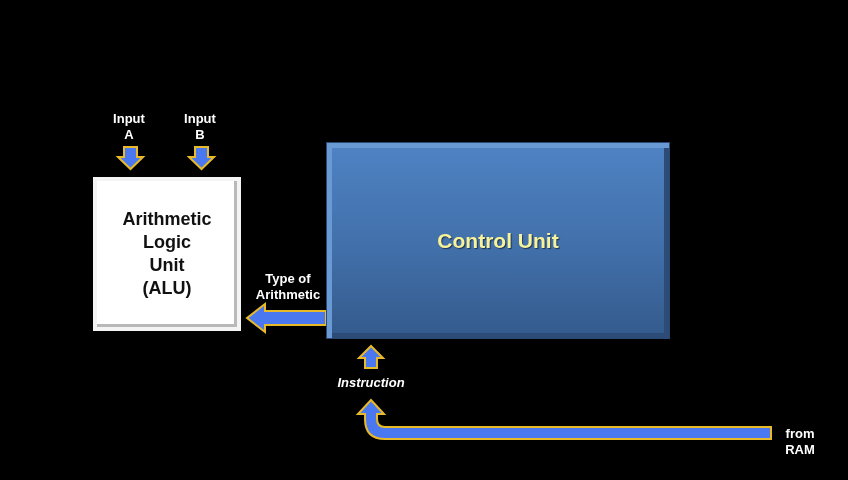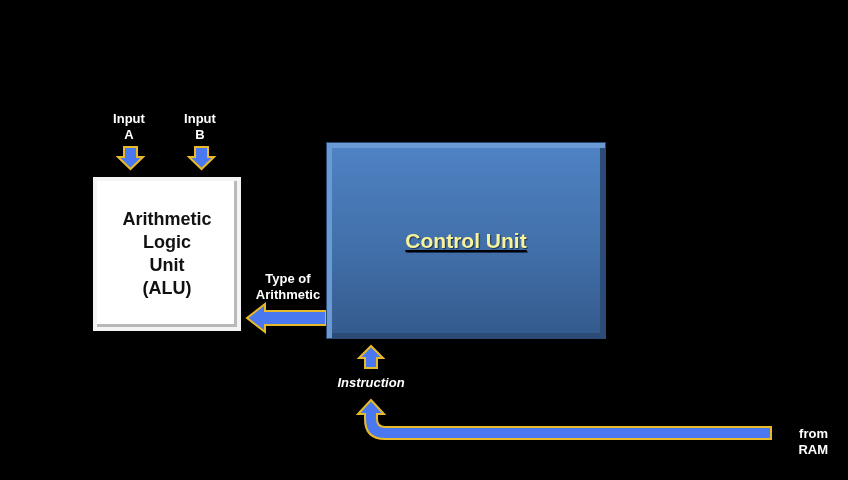--- a/index.html
+++ b/index.html
@@ -7,26 +7,26 @@
          font-family:"Liberation Sans", sans-serif; }
   .label { position:absolute; color:#fff; font-weight:bold; font-size:13px;
            text-align:center; line-height:16px; }
   #alu { position:absolute; left:93px; top:177px; width:148px; height:154px;
          background:#fff; box-sizing:border-box;
          border:4px solid #f4f4f4;
          box-shadow: inset -3px -3px 0 #b9b9b9, inset 3px 3px 0 #ffffff;
          display:flex; align-items:center; justify-content:center; }
   #alu-text { color:#111; font-weight:bold; font-size:18px; line-height:23px;
               text-align:center; white-space:pre-line; }
-  #cu { position:absolute; left:326px; top:142px; width:280px; height:197px;
+  #cu { position:absolute; left:326px; top:142px; width:344px; height:197px;
         box-sizing:border-box;
         background:linear-gradient(to bottom, #4f83c4 0%, #416fa9 55%, #345a8c 100%);
         border:1px solid #2b4a73;
         box-shadow: inset 5px 5px 0 #6a9ad3, inset -5px -5px 0 #2c4c77;
-        display:flex; align-items:center; justify-content:center;text-decoration:underline; }
+        display:flex; align-items:center; justify-content:center; }
   #cu-text { color:#f7f39a; font-weight:bold; font-size:21px;
              text-shadow: 1px 1px 1px #1c3150; }
   svg.arrows { position:absolute; left:0; top:0; }
 </style>
 </head>
 <body>
 
 <svg class="arrows" width="848" height="480">
 
   <path d="M124,147 L137,147 L137,157 L143,157 L130.5,169 L118,157 L124,157 Z" fill="#4a78f0" stroke="#e8b928" stroke-width="2"></path>
@@ -54,13 +54,13 @@
 
 <div class="label" style="left:248px; top:271px; width:80px; white-space:pre-line;">Type of
 Arithmetic</div>
 
 <div id="cu">
   <div id="cu-text">Control Unit</div>
 </div>
 
 <div class="label" style="left:326px; top:375px; width:90px;font-style:italic;">Instruction</div>
 
-<div class="label" style="left:772px; top:426px; width:56px; text-align:right;">from RAM</div>
+<div class="label" style="left:772px; top:426px; width:56px; text-align:center;">from RAM</div>
 
 </body></html>

